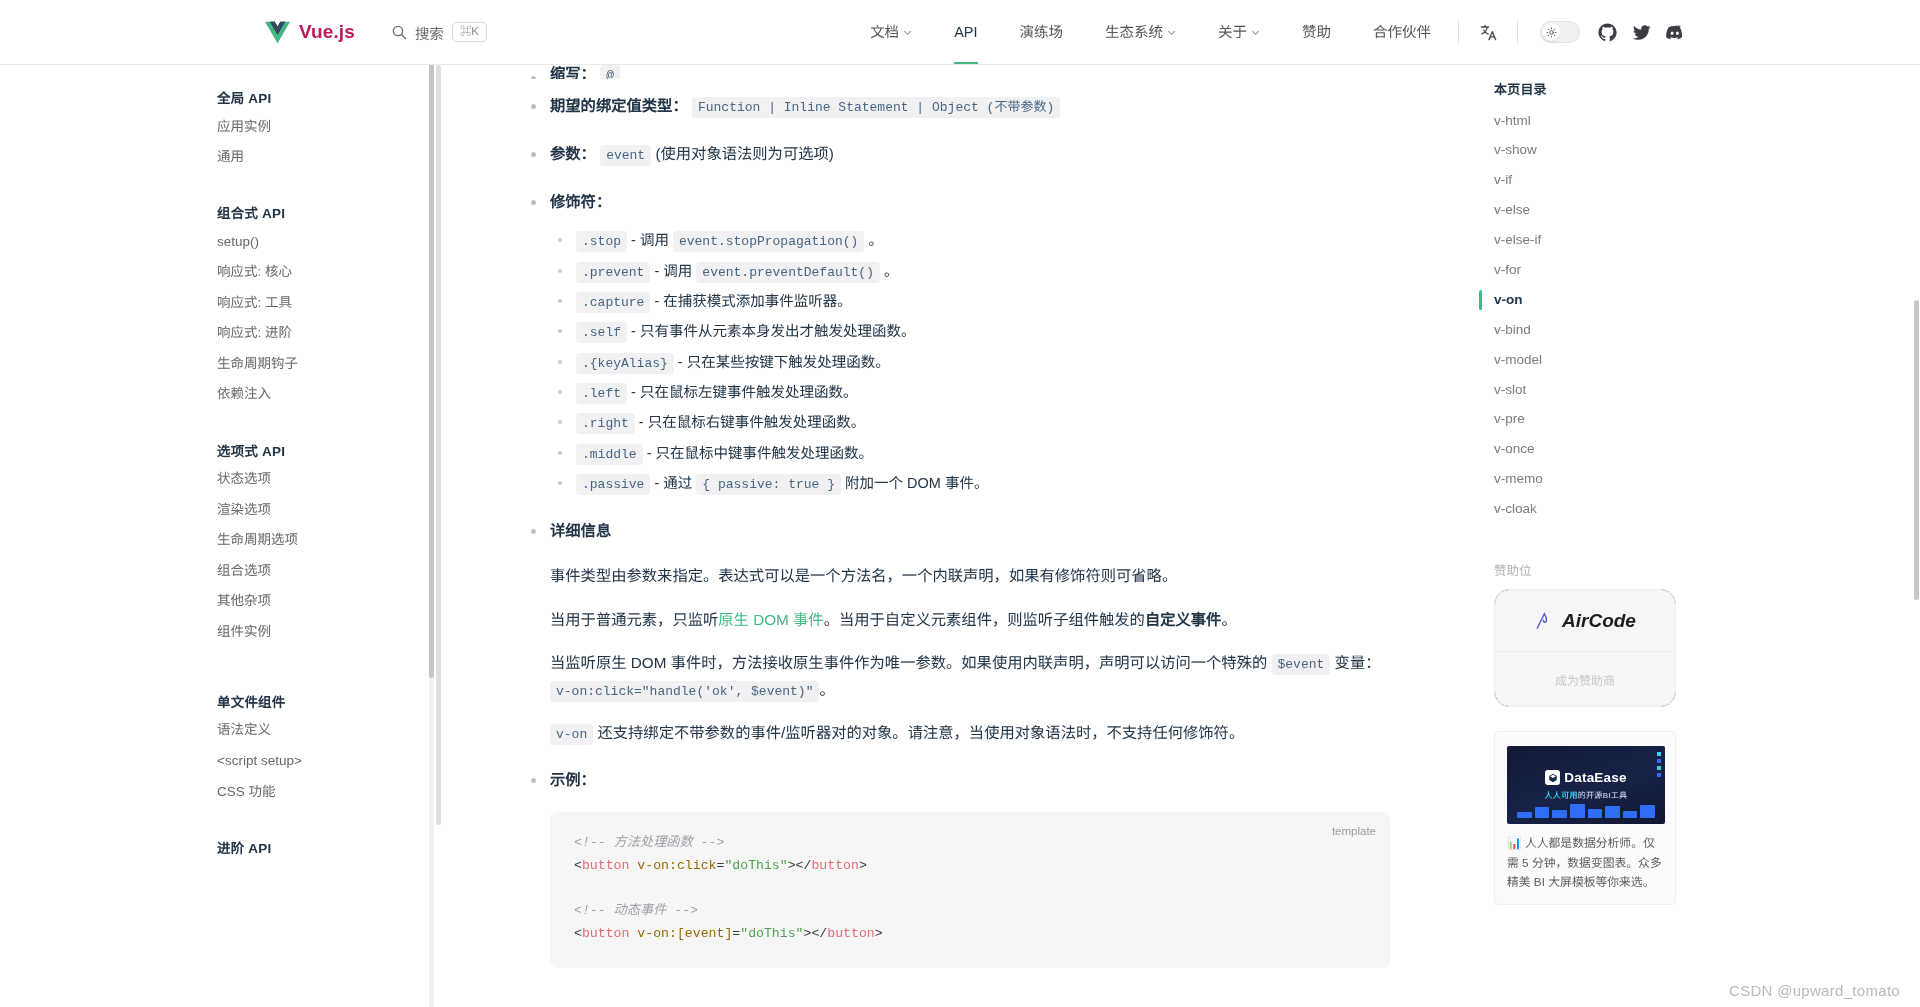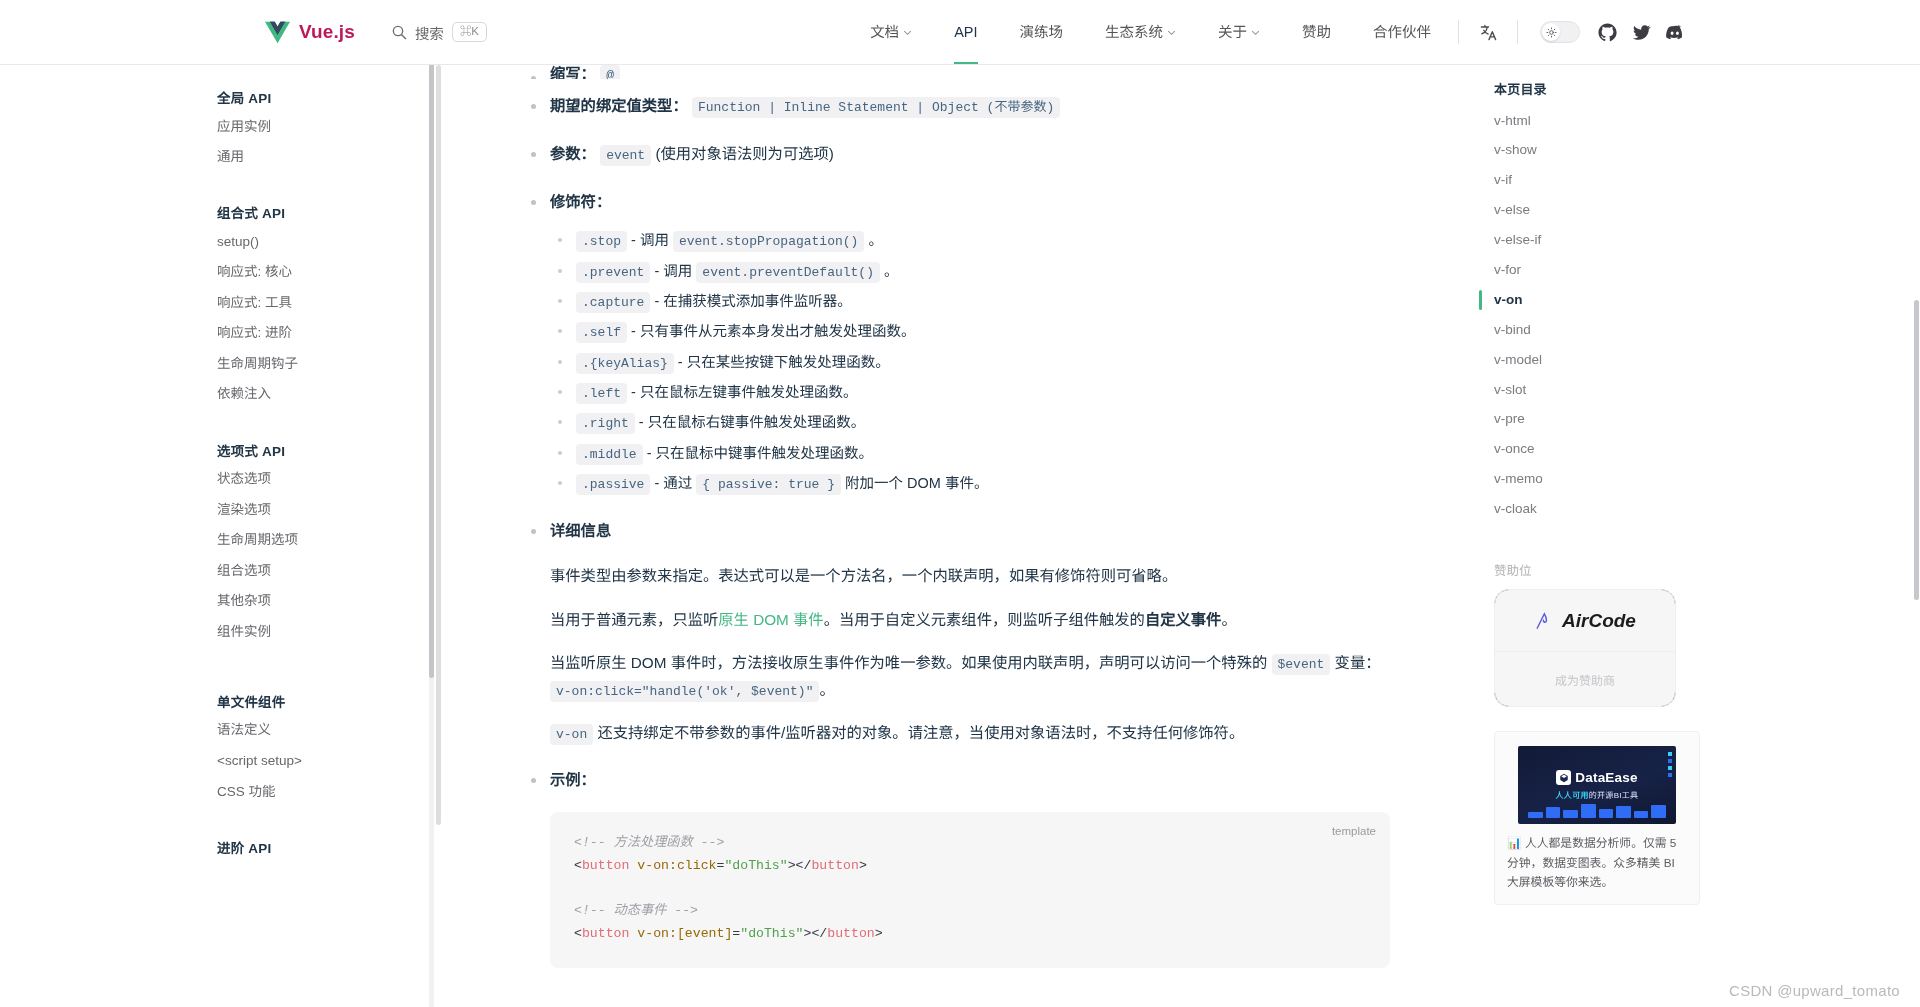--- a/index.html
+++ b/index.html
@@ -198,21 +198,21 @@
   }
   .sp-slot.empty {
     height: 54px; border-bottom: none;
     font-size: 12px; color: #c6c6ca;
   }
   .aircode {
     display: flex; align-items: center; gap: 4px;
     font-style: italic; font-weight: 700; font-size: 19px; color: #1c1c1e;
   }
   .sponsor-card2 {
-    margin: 24px 0 0 26px; width: 206px;
+    margin: 24px 0 0 26px; width: 182px;
     border: 1px solid #efeff1; border-radius: 4px; overflow: hidden;
     background: #fbfbfc; padding: 14px 12px 12px;
   }
   .de-img {
     width: 158px; height: 78px; margin: 0 auto 10px;
     background: linear-gradient(160deg,#121a35 0%,#172248 55%,#101730 100%);
     border-radius: 2px; position: relative; overflow: hidden;
     display:flex; flex-direction:column; align-items:center; justify-content:center;
   }
   .de-brand { display:flex; align-items:center; gap:4px; }

